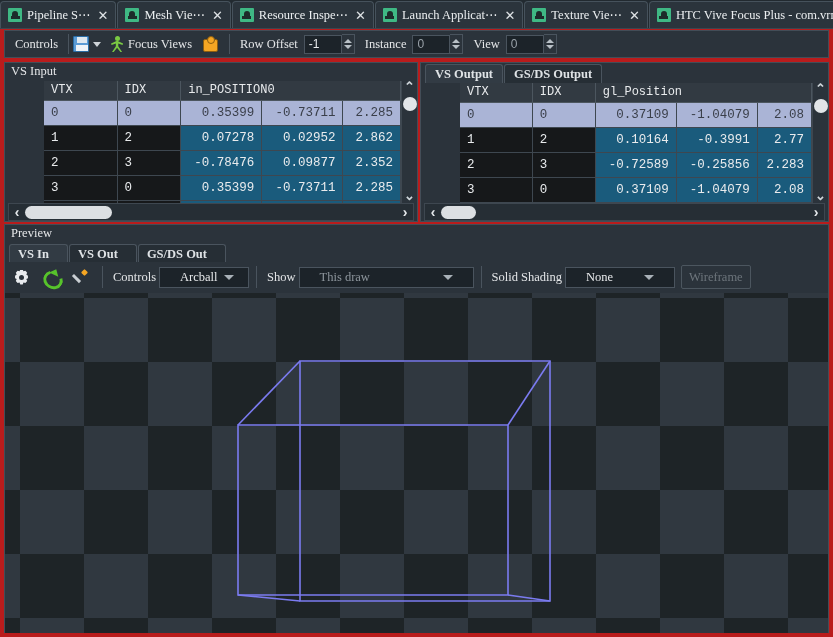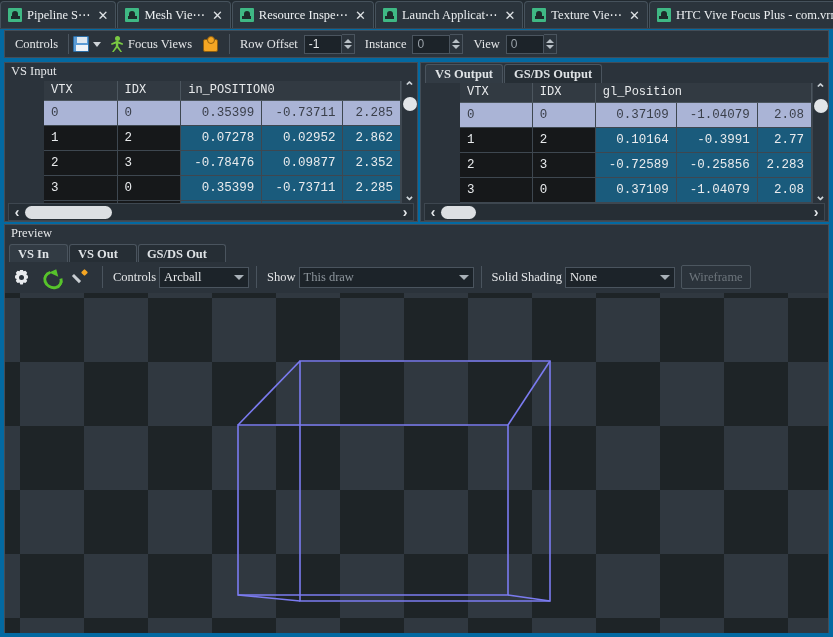--- a/index.html
+++ b/index.html
@@ -7,21 +7,21 @@
   html, body {
     margin: 0; padding: 0;
     width: 833px; height: 637px;
     overflow: hidden;
     background: #222a30;
     font-family: "Liberation Serif", "DejaVu Serif", serif;
     font-size: 12px;
     color: #e4e6e8;
     -webkit-font-smoothing: none;
   }
-  #app { position: relative; width: 833px; height: 637px; background: #0369a1; }
+  #app { position: relative; width: 833px; height: 637px; background: #b91c1c; }
 
   
   .tabbar {
     position: absolute; top: 0; left: 0; width: 833px; height: 29px;
     background: #222a30;
     display: flex; align-items: flex-end;
     border-bottom: 1px solid #3c4650;
     overflow: hidden;
   }
   .tab {
@@ -258,21 +258,21 @@
   .pick-icon::after {
     content:""; position:absolute; left:1px; top:5px;
     width:10px;height:3px;background:#c9ced3;
     transform:rotate(45deg); transform-origin: left top;
   }
   .vsep { width:1px; height:22px; background:#4a545e; margin:0 7px; }
   .ptlabel { color:#e4e6e8; font-size:12.5px; padding: 0 3px; }
   .combo {
     background: #1c2329; border: 1px solid #4a545e;
     height: 21px; display: flex; align-items: center;
-    padding: 0 4px; color: #e8eaec; font-size: 12.5px;
+    padding: 0 20px; color: #e8eaec; font-size: 12.5px;
     justify-content: space-between;
   }
   .combo.dim .cval { color: #8d959c; }
   .combo .cchev {
     width:0;height:0;margin-left:6px;
     border-left:5px solid transparent;border-right:5px solid transparent;
     border-top:5px solid #a9b1b8;
   }
   .pbtn {
     height: 24px; display:flex; align-items:center;

